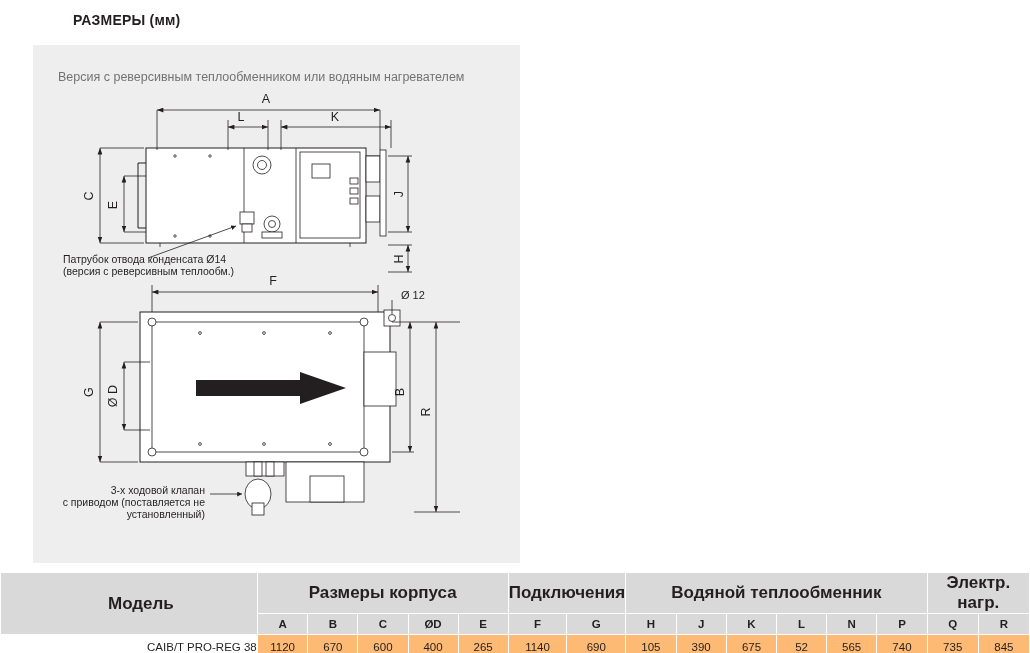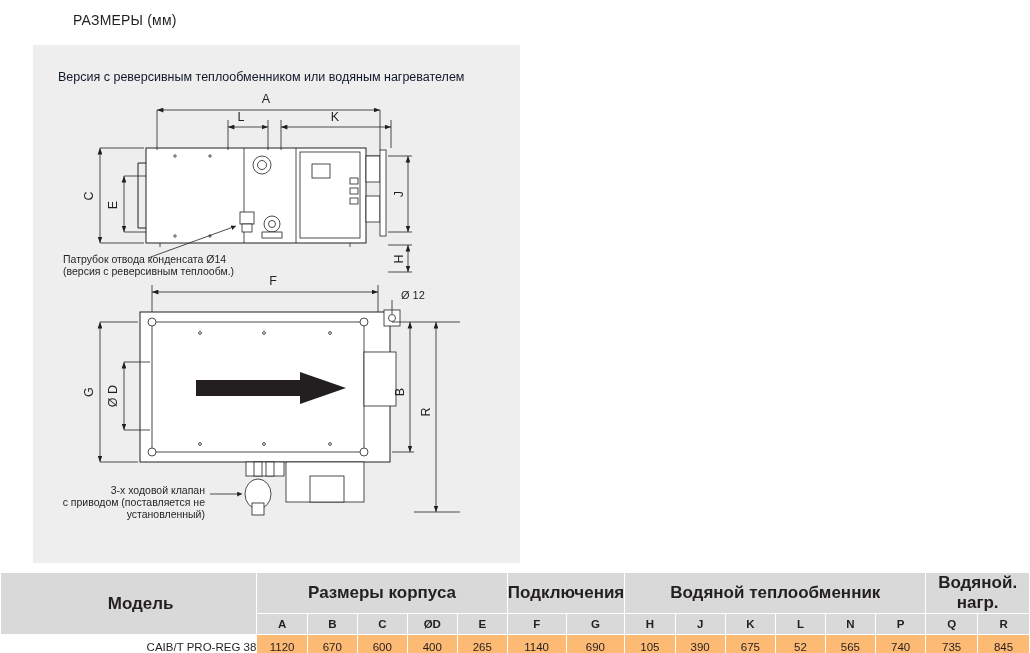--- a/index.html
+++ b/index.html
@@ -15,40 +15,40 @@
     position: relative;
     overflow: hidden;
   }
 
   
   .page-title {
     position: absolute;
     left: 33px;
     top: 12px;
     font-size: 14px;
-    font-weight: normal;
+    font-weight: bold;
     letter-spacing: 0.2px;
     padding-left: 40px;
   }
 
   
   .drawing-panel {
     position: absolute;
     left: 33px;
     top: 45px;
     width: 487px;
     height: 518px;
     background: #eeeeee;
   }
   .panel-caption {
     position: absolute;
     left: 25px;
     top: 25px;
     font-size: 12.5px;
-    color: #0f172a;
+    color: #737373;
     white-space: nowrap;
   }
 
   
   .draw-svg {
     position: absolute;
     left: 0;
     top: 0;
     width: 1030px;
     height: 570px;
@@ -272,21 +272,21 @@
   <text x="205" y="518" font-size="10.5" text-anchor="end">установленный)</text>
 </svg>
 
 <table class="dim-table">
   <thead>
     <tr class="group-row">
       <th class="model-head" rowspan="2">Модель</th>
       <th colspan="5">Размеры корпуса</th>
       <th colspan="2">Подключения</th>
       <th colspan="6">Водяной теплообменник</th>
-      <th colspan="2">Водяной. нагр.</th>
+      <th colspan="2">Электр. нагр.</th>
     </tr>
     <tr class="letter-row">
       <th class="num">A</th>
       <th class="num">B</th>
       <th class="num">C</th>
       <th class="num">ØD</th>
       <th class="num">E</th>
       <th class="num">F</th>
       <th class="num">G</th>
       <th class="num">H</th>

